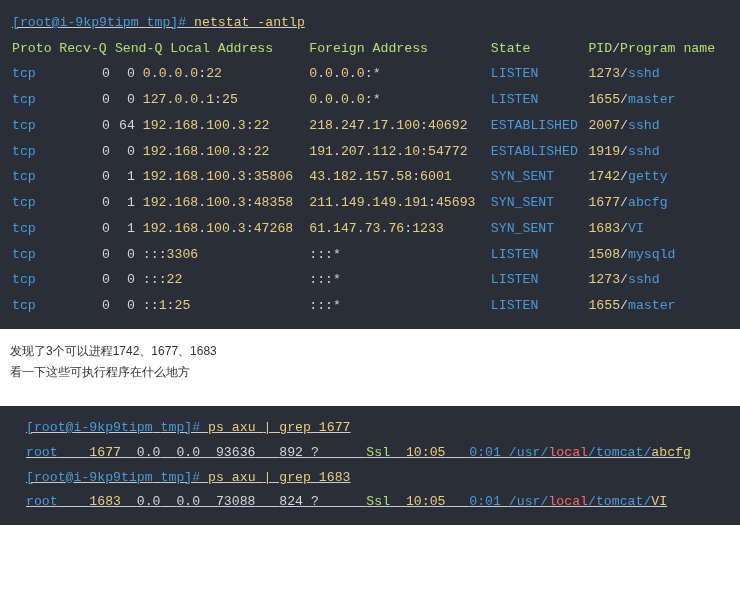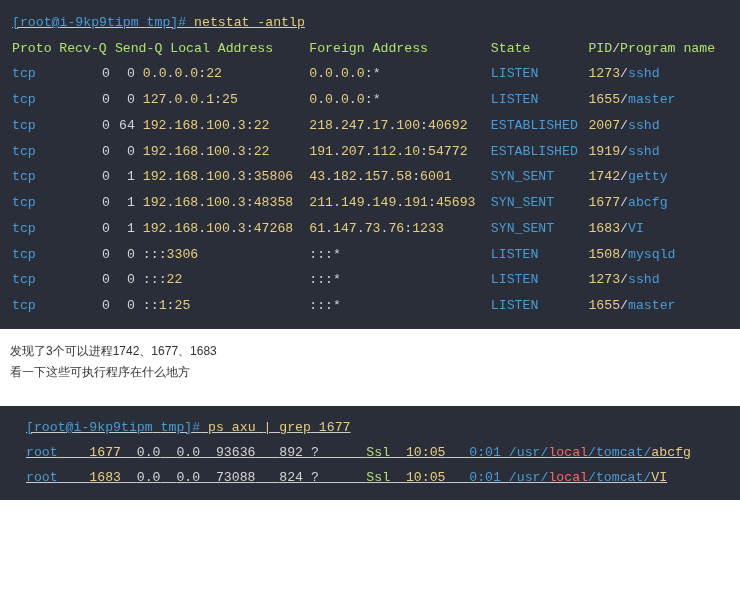--- a/index.html
+++ b/index.html
@@ -164,14 +164,15 @@
 </div>
 
 <div class="note">
   <div>发现了3个可以进程1742、1677、1683</div>
   <div>看一下这些可执行程序在什么地方</div>
 </div>
 
 <div class="terminal-bottom">
   <div class="line"><span class="blue">[</span><span class="blue">root</span><span class="blue">@</span><span class="blue">i-9kp9tipm</span><span class="blue"> </span><span class="blue">tmp</span><span class="blue">]#</span><span> </span><span class="yellow">ps axu </span><span class="yellow">| grep 1677</span></div>
   <div class="line"><span class="blue">root</span><span>    </span><span class="yellow">1677</span><span class="white">  </span><span class="white">0.0</span><span class="white">  </span><span class="white">0.0</span><span class="white">  </span><span class="white">93636</span><span class="white">   </span><span class="white">892</span><span class="white"> </span><span class="white">?</span><span>      </span><span class="green">Ssl</span><span>  </span><span class="yellow">10:05</span><span>   </span><span class="blue">0:01</span><span> </span><span class="blue">/usr/</span><span class="red">local</span><span class="blue">/tomcat/</span><span class="yellow">abcfg</span></div>
+  <div class="line"><span class="blue">[</span><span class="blue">root</span><span class="blue">@</span><span class="blue">i-9kp9tipm</span><span class="blue"> </span><span class="blue">tmp</span><span class="blue">]#</span><span> </span><span class="yellow">ps axu </span><span class="yellow">| grep 1683</span></div>
   <div class="line"><span class="blue">root</span><span>    </span><span class="yellow">1683</span><span class="white">  </span><span class="white">0.0</span><span class="white">  </span><span class="white">0.0</span><span class="white">  </span><span class="white">73088</span><span class="white">   </span><span class="white">824</span><span class="white"> </span><span class="white">?</span><span>      </span><span class="green">Ssl</span><span>  </span><span class="yellow">10:05</span><span>   </span><span class="blue">0:01</span><span> </span><span class="blue">/usr/</span><span class="red">local</span><span class="blue">/tomcat/</span><span class="yellow">VI</span></div>
 </div>
 
 </body></html>

